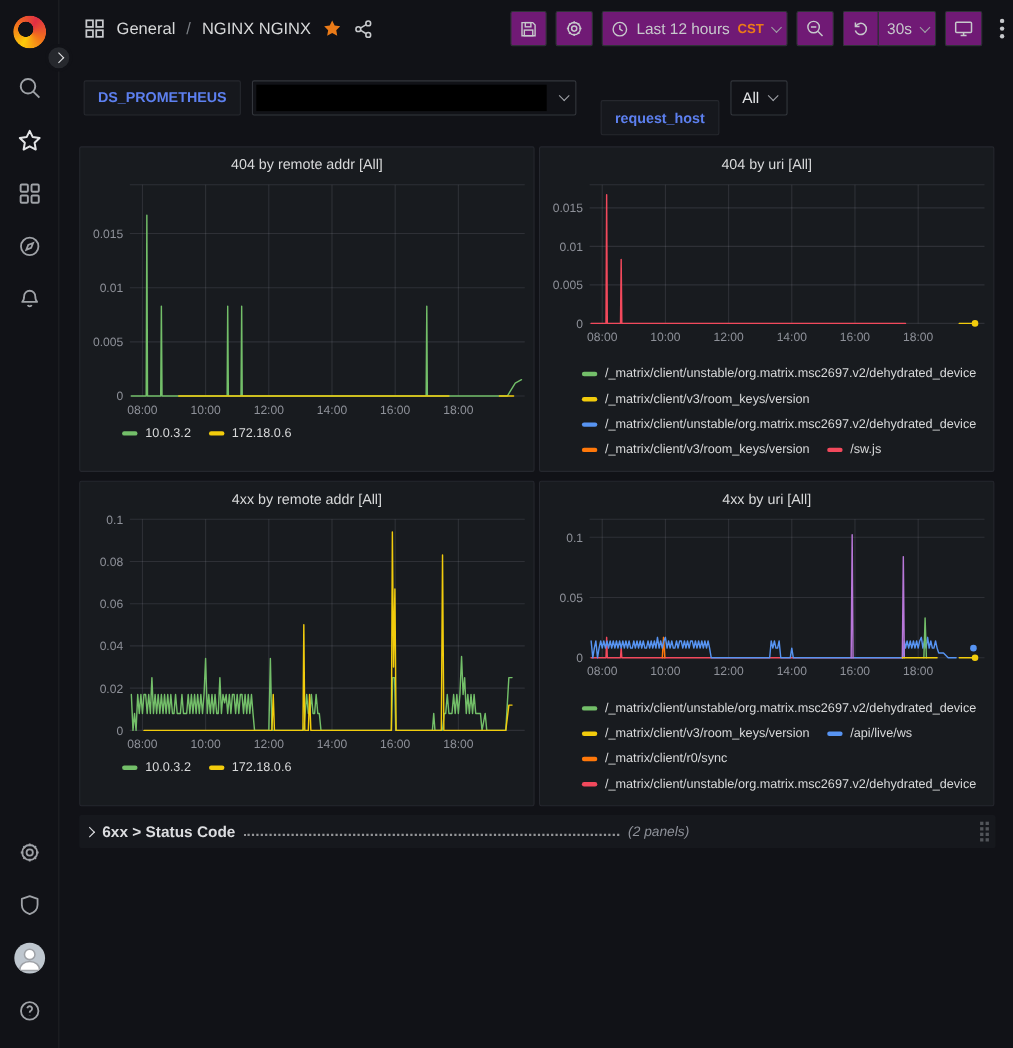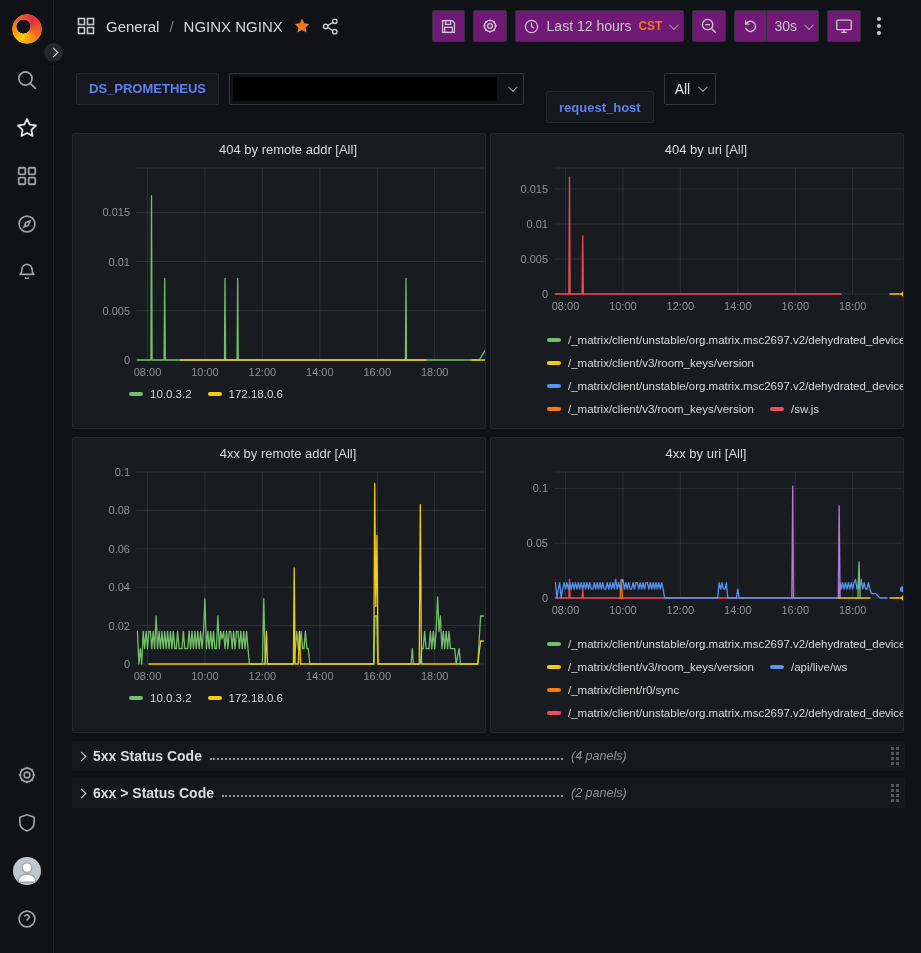--- a/index.html
+++ b/index.html
@@ -22,21 +22,21 @@
           margin-bottom:6px; }
   .expand-btn { position:absolute; top:40px; right:-13px; width:25px; height:25px; border-radius:50%;
                 background:#26282d; border:3px solid #111217; color:#e3e4e6; display:flex;
                 align-items:center; justify-content:center; cursor:pointer; z-index:9; }
   .avatar { width:28px; height:28px; border-radius:50%; background:#bfc7cf; display:flex;
             align-items:center; justify-content:center; overflow:hidden; }
 
   
   .main { flex:1; display:flex; flex-direction:column; min-width:0; }
 
-  .topbar { height:52px; display:flex; align-items:center; padding:0 32px 0 22px; gap:8px;text-align:center; }
+  .topbar { height:52px; display:flex; align-items:center; padding:0 0 0 22px; gap:8px;text-align:center; }
   .crumb-group { display:flex; align-items:center; gap:10px; }
   .crumb-title { font-size:15px; color:#d8d9da; white-space:nowrap; cursor:pointer; }
   .crumb-sep { color:#7b7f85; font-size:15px; }
   .top-spacer { flex:1; }
   .tb-btn { height:32px; min-width:32px; padding:0 7px; background:#701a75; border:1px solid #2f3237;
             border-radius:2px; display:flex; align-items:center; justify-content:center; gap:7px;
             cursor:pointer; color:#c7c9cc; font-size:14px; white-space:nowrap; }
   .tb-btn svg { stroke:#c7c9cc; }
   .tb-group { display:flex; }
   .tb-group .tb-btn:first-child { border-right:none; border-radius:2px 0 0 2px; }
@@ -71,21 +71,21 @@
   .row-title { font-size:14px; font-weight:bold; color:#dcdde0; white-space:nowrap; }
   .leader { flex:1; border-bottom:2px dotted rgba(216,217,218,.65); margin:0 8px 3px 8px; height:10px; }
   .row-count { font-size:12.5px; font-style:italic; color:#8e9199; white-space:nowrap; }
   .row-sp { flex:1; }
   .drag-handle { display:grid; grid-template-columns:3px 3px; grid-auto-rows:3px; gap:2px; cursor:grab; }
   .drag-handle i { background:#52555a; }
   .rh-chev { margin:0 8px 0 2px; }
 
   .panel-row { display:flex; gap:4px; margin-bottom:8px; }
   .panel { width:414px; height:296px; background:#181b1f; border:1px solid #25272e; border-radius:2px;
-           padding:5px 0 0 18px; overflow:hidden; display:flex; flex-direction:column; }
+           padding:5px 0 0 0; overflow:hidden; display:flex; flex-direction:column; }
   .panel-title { text-align:center; font-size:13px; font-weight:500; color:#d8d9da; height:22px;
                  line-height:22px; cursor:pointer; }
   .chart { display:block; margin-top:2px; cursor:crosshair; }
   .legend { display:flex; flex-wrap:wrap; column-gap:16px; row-gap:5px; padding:2px 0 0 38px;
             overflow:hidden; flex:1; align-content:flex-start; }
   .legend.tall { padding-top:14px; }
   .legend-item { display:flex; align-items:center; gap:7px; font-size:11.5px; color:#d8d9da;
                  line-height:18px; cursor:pointer; white-space:nowrap; }
   .legend-item .swatch { width:14px; height:4px; border-radius:2px; flex:0 0 14px; }
 </style>
@@ -449,39 +449,20 @@
                 <span>/_matrix/client/r0/sync</span>
               </span>
               <span class="legend-item">
                 <span class="swatch" style="background: rgb(242, 73, 92);"></span>
                 <span>/_matrix/client/unstable/org.matrix.msc2697.v2/dehydrated_device</span>
               </span>
             </div>
         </div>
       </div>
 
-      <div class="row-header bg" style="margin-top:2px;">
-        <span class="chev right rh-chev" style="border-color:#dcdde0"></span>
-        <div class="row-lead">
-          <span class="row-title">5xx Status Code</span>
-          <span class="leader"></span>
-        </div>
-        <span class="row-count">(4 panels)</span>
-        <span class="row-sp"></span>
-        <span class="drag-handle">
-            <i></i>
-            <i></i>
-            <i></i>
-            <i></i>
-            <i></i>
-            <i></i>
-            <i></i>
-            <i></i>
-          </span>
-      </div>
 
       <div class="row-header bg">
         <span class="chev right rh-chev" style="border-color:#dcdde0"></span>
         <div class="row-lead">
           <span class="row-title">6xx &gt; Status Code</span>
           <span class="leader"></span>
         </div>
         <span class="row-count">(2 panels)</span>
         <span class="row-sp"></span>
         <span class="drag-handle">

